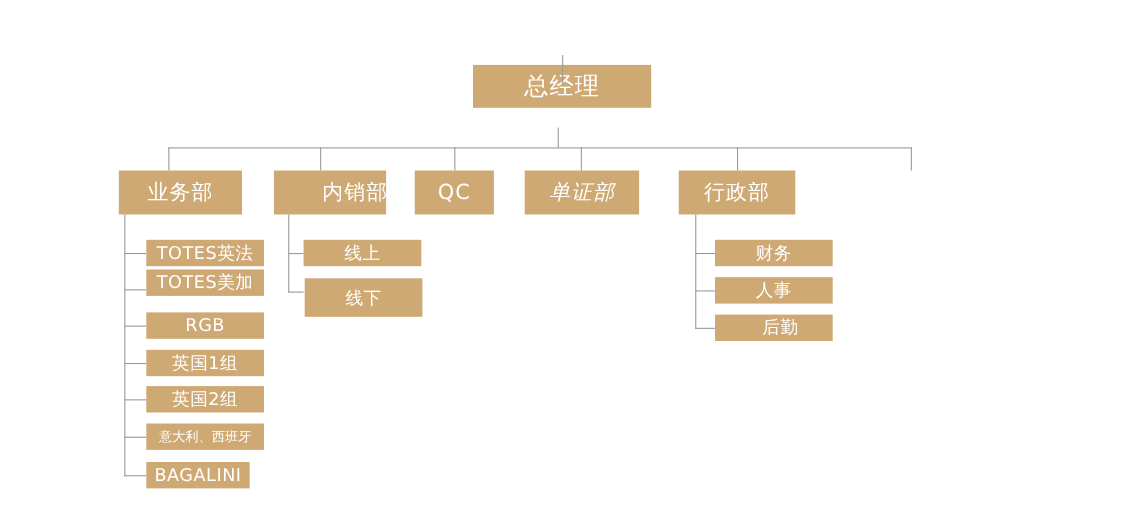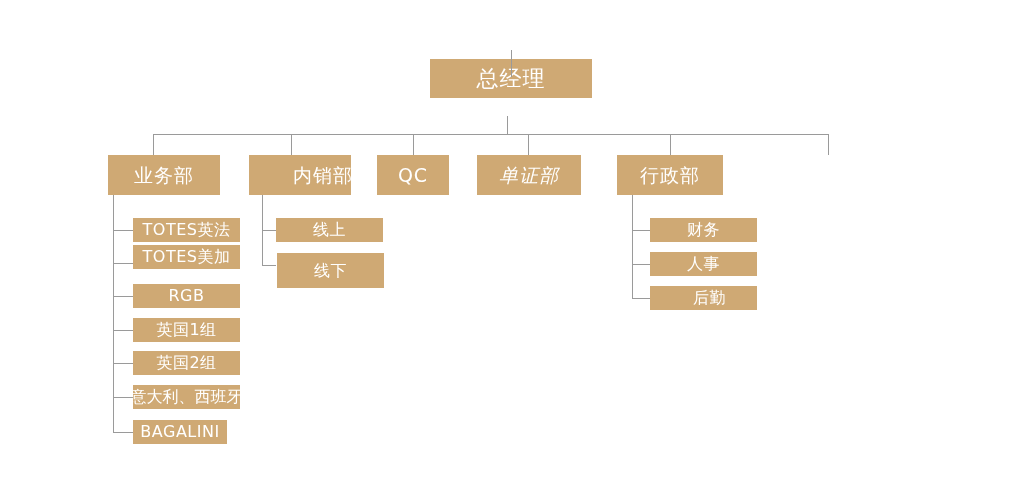--- a/index.html
+++ b/index.html
@@ -21,21 +21,21 @@
     text-align:center;
     box-sizing:border-box;
     line-height:1;
     white-space:nowrap;
     letter-spacing:1px;
   }
   .lvl1{font-size:22px;margin-top:48px;}
   .lvl2{font-size:20px;}
   .lvl3{font-size:19px;}
   .leaf{font-size:16px;letter-spacing:0.5px;}
-  .leaf.small{font-size:16px;letter-spacing:0px;}
+  .leaf.small{font-size:12px;letter-spacing:0px;}
 
   .hline{position:absolute;background:#9a9a9a;height:1px;}
   .vline{position:absolute;background:#9a9a9a;width:1px;}
 </style>
 </head>
 <body>
 
 <div id="chart">
 
   <div class="node lvl1" style="left:430px;top:11px;width:162px;height:39px;">总经理</div>

